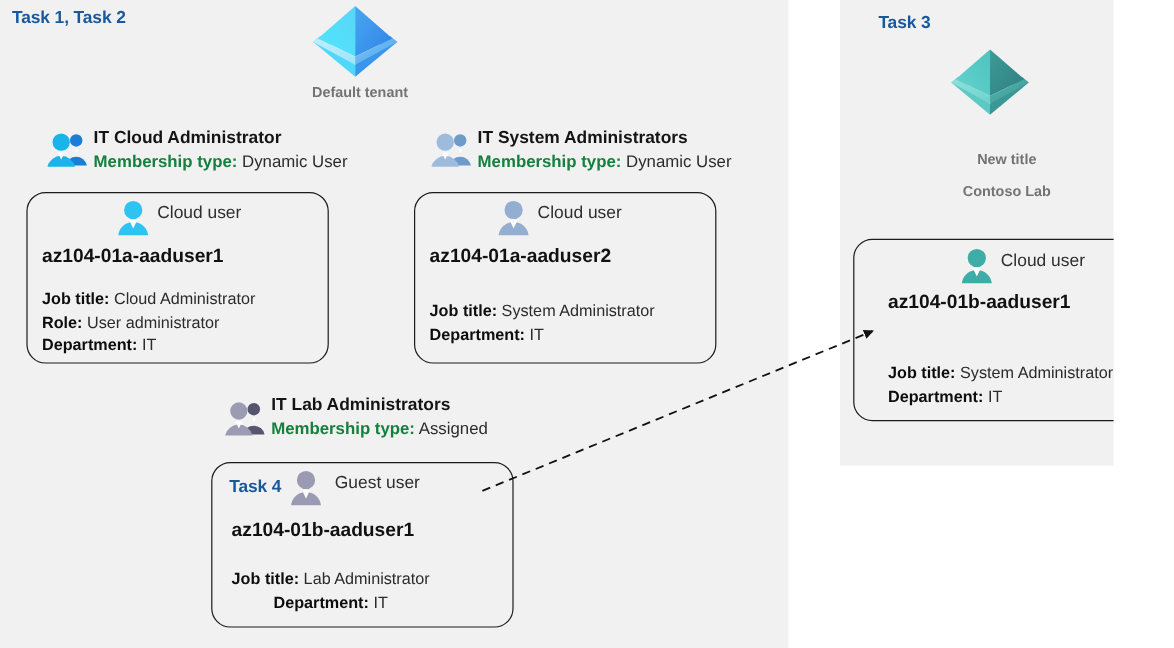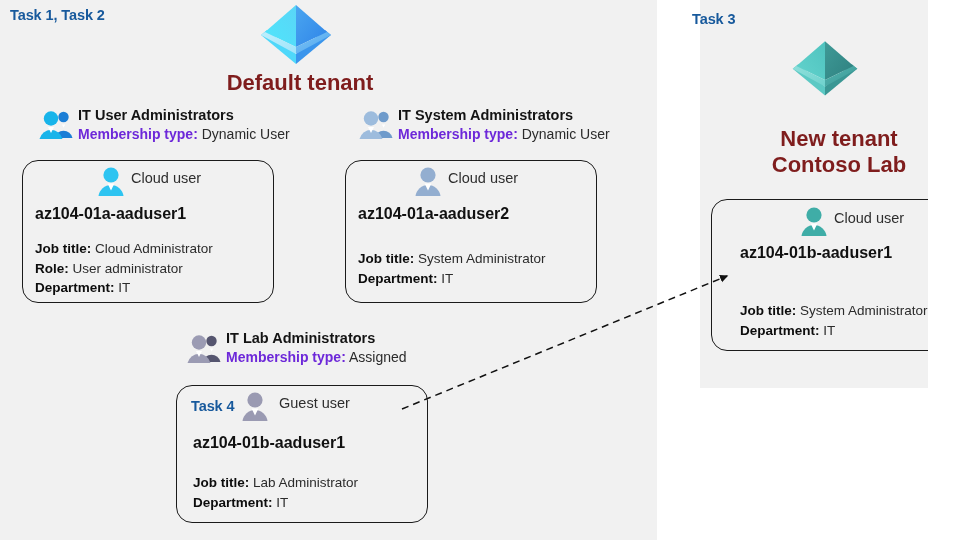--- a/index.html
+++ b/index.html
@@ -27,22 +27,22 @@
     color: #17599c;
     font-weight: bold;
     font-size: 14.5px;
     letter-spacing: -0.1px;
     white-space: nowrap;
   }
 
   .tenant-name {
     position: absolute;
     font-weight: bold;
-    font-size: 22px;
-    color: #7f1d1d;
+    font-size: 12px;
+    color: #737373;
     white-space: nowrap;
     text-align: center;
   }
 
   .group-header {
     position: absolute;
     white-space: nowrap;
   }
   .group-title {
     font-weight: bold;
@@ -50,21 +50,21 @@
     color: #141414;
     display: block;
     line-height: 19px;
   }
   .group-meta {
     font-size: 14px;
     color: #2b2b2b;
     display: block;
     line-height: 19px;
   }
-  .group-meta b { color: #6d28d9; font-weight: bold; }
+  .group-meta b { color: #15803d; font-weight: bold; }
 
   .card {
     position: absolute;
     border: 1.4px solid #1b1b1b;
     border-radius: 16px;
     background: #f1f1f1;
     box-sizing: border-box;
     padding-left: 44px;
   }
   #card-b-user1 { background: #f1f1f1; }
@@ -104,21 +104,21 @@
 </style>
 </head>
 <body>
 
 <div id="canvas">
 
   <div class="panel" id="panel-left"></div>
   <div class="panel" id="panel-right"></div>
 
   <div class="task-label" style="left:10px; top:7px;">Task 1, Task 2</div>
-  <div class="task-label" style="left:692px; top:11px;">Task 3</div>
+  <div class="task-label" style="left:732px; top:11px;">Task 3</div>
 
   <div class="icon" style="left:257px; top:2px;">
     <svg width="78" height="62" viewBox="0 0 78 62">
       <defs>
         <linearGradient id="dtL" x1="0" y1="1" x2="1" y2="0">
           <stop offset="0" stop-color="#4ee6fb"></stop>
             <stop offset="1" stop-color="#5ad5f7"></stop>
         </linearGradient>
         <linearGradient id="dtR" x1="0" y1="0" x2="1" y2="1">
           <stop offset="0" stop-color="#4aa6f0"></stop>
@@ -166,35 +166,35 @@
         </linearGradient>
       </defs>
       <path d="M39 62 L4 33 L10 28 L39 52 Z" fill="#5cc9c4"></path>
       <path d="M39 62 L74 33 L68 28 L39 52 Z" fill="#3a9794"></path>
       <path d="M39 3 L8 30 L39 45 Z" fill="url(#ntL)"></path>
       <path d="M39 3 L70 30 L39 45 Z" fill="url(#ntR)"></path>
       <path d="M8 30 L39 45 L39 52 L4 33 Z" fill="url(#ntBL)"></path>
       <path d="M70 30 L39 45 L39 52 L74 33 Z" fill="url(#ntBR)"></path>
     </svg>
   </div>
-  <div class="tenant-name" style="left:710px; top:126px; width:258px;">New  tenant</div>
+  <div class="tenant-name" style="left:710px; top:126px; width:258px;">New  title</div>
   <div class="tenant-name" style="left:710px; top:152px; width:258px;">Contoso Lab</div>
 
   <div class="icon" style="left:38px; top:108px;">
     <svg width="38" height="32" viewBox="0 0 38 32">
       <circle cx="25.5" cy="9" r="5.2" fill="#1b7ed6"></circle>
       <path d="M16.5 30 a9.2 9.2 0 0 1 18 0 Z" fill="#1b7ed6"></path>
       <path d="M24 16.5 l1.6 3.2 l1.6 -3.2 z" fill="#ffffff"></path>
       <circle cx="13" cy="10.5" r="7.2" fill="#18b4ea"></circle>
       <path d="M1.5 31 a11.8 11.8 0 0 1 23 0 Z" fill="#18b4ea"></path>
       <path d="M10 19 l3 6 l3 -6 z" fill="#ffffff"></path>
     </svg>
   </div>
   <div class="group-header" style="left:78px; top:106px;">
-    <span class="group-title">IT User Administrators</span>
+    <span class="group-title">IT Cloud Administrator</span>
     <span class="group-meta"><b>Membership type:</b> <span>Dynamic User</span></span>
   </div>
 
   <div class="icon" style="left:358px; top:108px;">
     <svg width="38" height="32" viewBox="0 0 38 32">
       <circle cx="25.5" cy="9" r="5.2" fill="#6f9bcb"></circle>
       <path d="M16.5 30 a9.2 9.2 0 0 1 18 0 Z" fill="#6f9bcb"></path>
       <path d="M24 16.5 l1.6 3.2 l1.6 -3.2 z" fill="#ffffff"></path>
       <circle cx="13" cy="10.5" r="7.2" fill="#9dbcdd"></circle>
       <path d="M1.5 31 a11.8 11.8 0 0 1 23 0 Z" fill="#9dbcdd"></path>
@@ -258,21 +258,21 @@
     <div class="task-label" style="left:14px; top:12px; position:absolute;">Task 4</div>
     <div class="icon" style="left:64px; top:5px;">
       <svg width="28" height="30" viewBox="0 0 28 30">
         <circle cx="14" cy="9" r="7.6" fill="#9a9ab2"></circle>
         <path d="M1.5 30 a12.6 12.6 0 0 1 25 0 Z" fill="#9a9ab2"></path>
         <path d="M10.6 17.4 l3.4 7 l3.4 -7 z" fill="#ffffff"></path>
       </svg>
     </div>
     <div class="card-usertype" style="left:102px; top:9px;">Guest user</div>
     <div class="card-upn" style="left:16px; top:48px;">az104-01b-aaduser1</div>
-    <div class="card-attrs" style="left:16px; top:87px;">
+    <div class="card-attrs" style="left:16px; top:87px;text-align:center;">
       <span class="row"><b>Job title:</b> <span>Lab Administrator</span></span>
       <span class="row"><b>Department:</b> <span>IT</span></span>
     </div>
   </div>
 
   <div class="card" id="card-b-user1" style="left:711px; top:199px; width:249px; height:152px;">
     <div class="icon" style="left:88px; top:6px;">
       <svg width="28" height="30" viewBox="0 0 28 30">
         <circle cx="14" cy="9" r="7.6" fill="#3fada7"></circle>
         <path d="M1.5 30 a12.6 12.6 0 0 1 25 0 Z" fill="#3fada7"></path>

